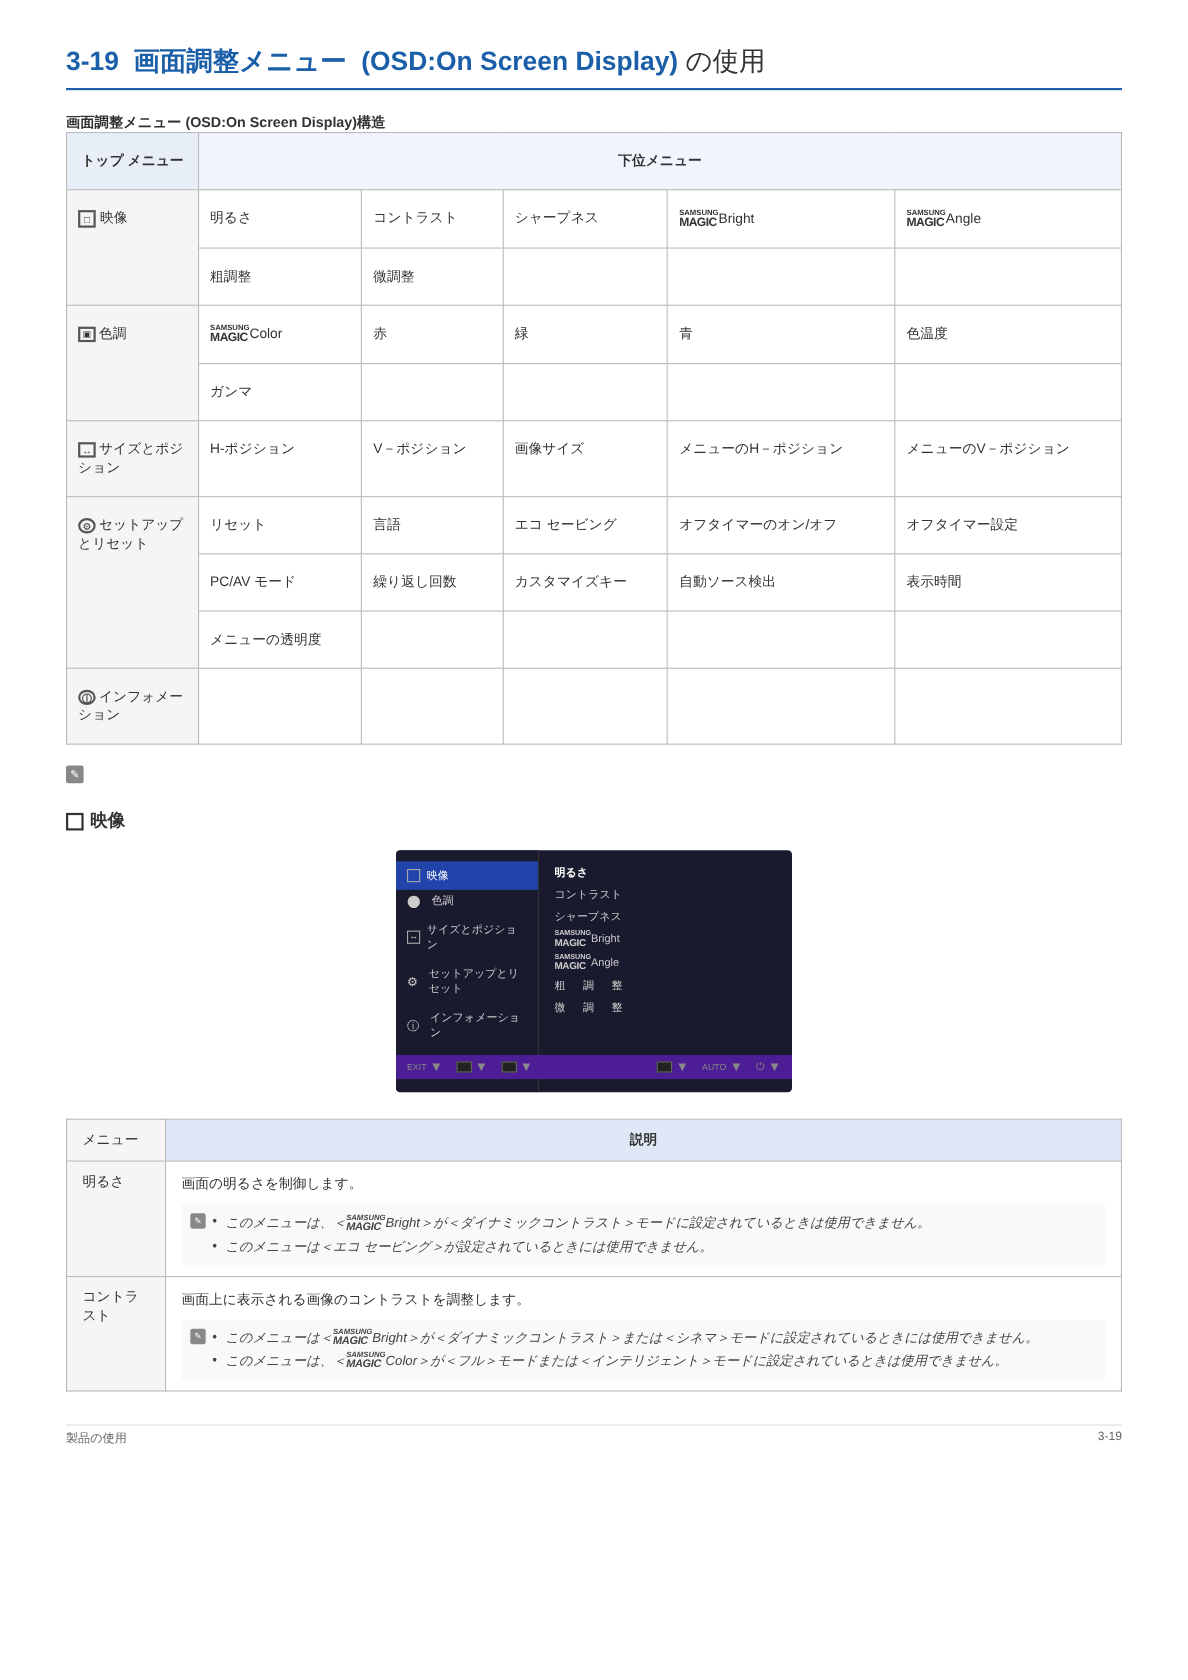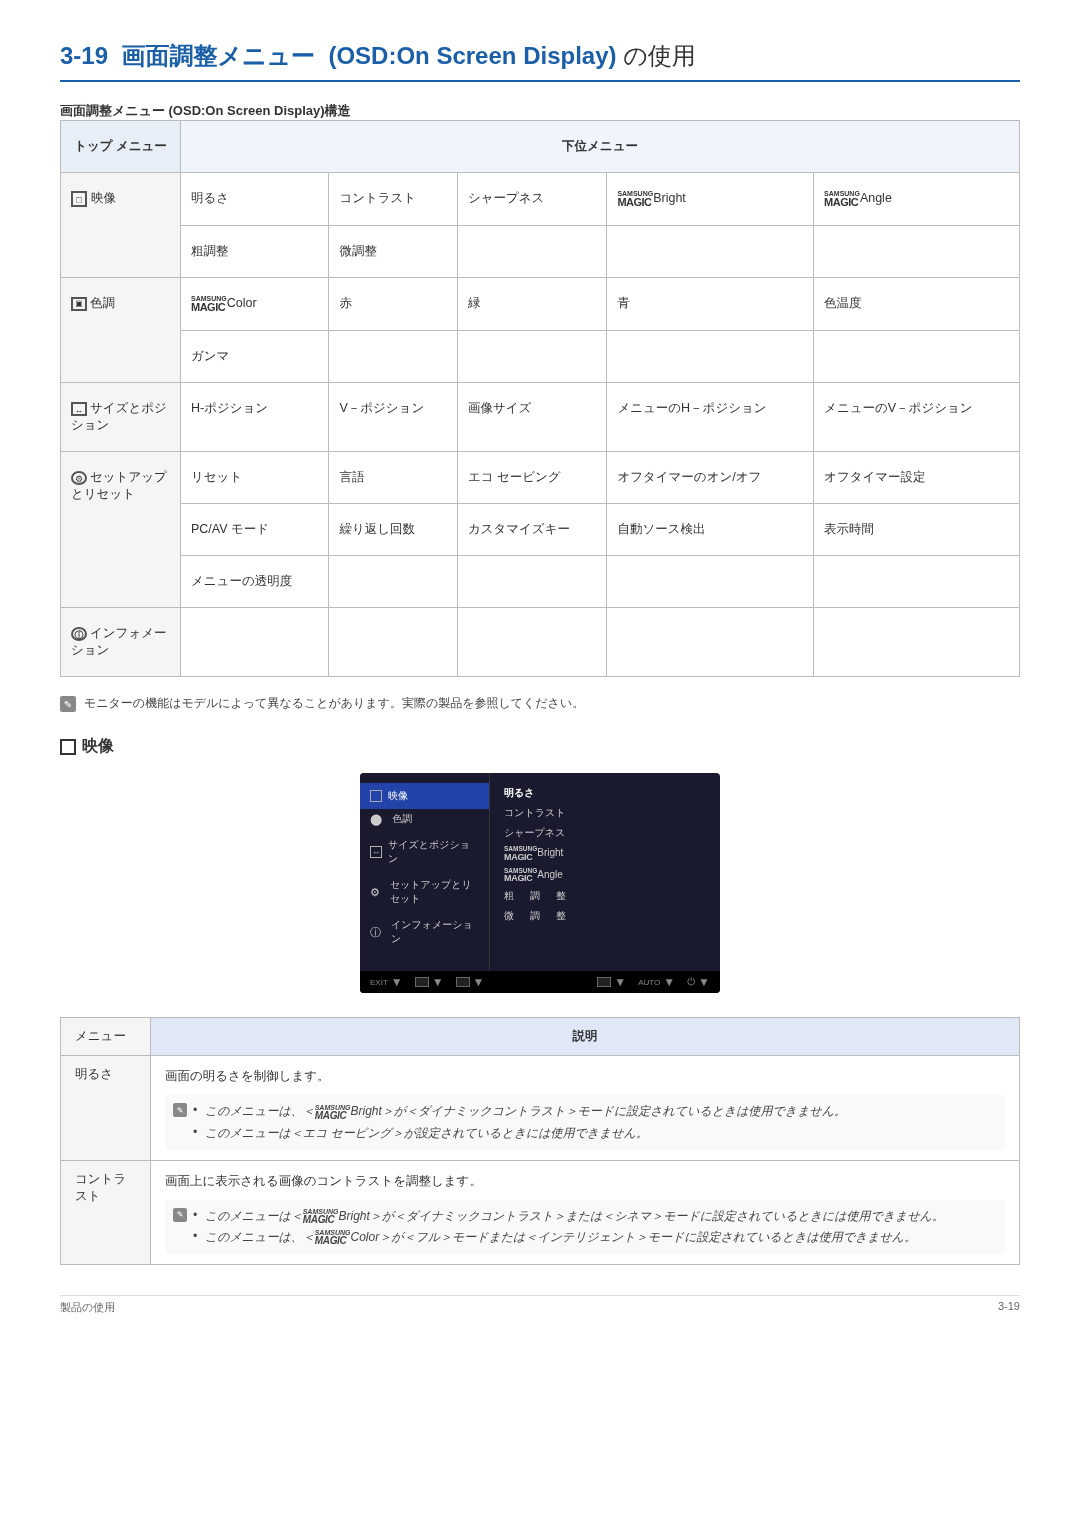--- a/index.html
+++ b/index.html
@@ -171,25 +171,25 @@
       font-size: 10px;
       color: #ccc;
       padding: 3px 0;
     }
     .monitor-right-item.bold {
       color: #fff;
       font-weight: bold;
     }
     .monitor-bottom-bar {
       position: absolute;
-      bottom: 0;
+      bottom: 12px;
       left: 0;
       right: 0;
       height: 22px;
-      background: #000000;
+      background: #4c1d95;
       display: flex;
       align-items: center;
       padding: 0 10px;
       gap: 12px;
       font-size: 9px;
       color: #aaa;
     }
     .monitor-bottom-bar .btn-label {
       display: flex;
       align-items: center;
@@ -405,21 +405,20 @@
       <td></td>
       <td></td>
       <td></td>
       <td></td>
     </tr>
   </tbody>
 </table>
 
 <div class="note-row">
   <span class="note-icon">✎</span>
-  <span>モニターの機能はモデルによって異なることがあります。実際の製品を参照してください。</span>
 </div>
 
 <div class="section-heading">
   <span class="sq-icon"></span>
   <span>映像</span>
 </div>
 
 <div class="monitor-screenshot">
   <div class="monitor-img">
     <div class="monitor-left-menu">

